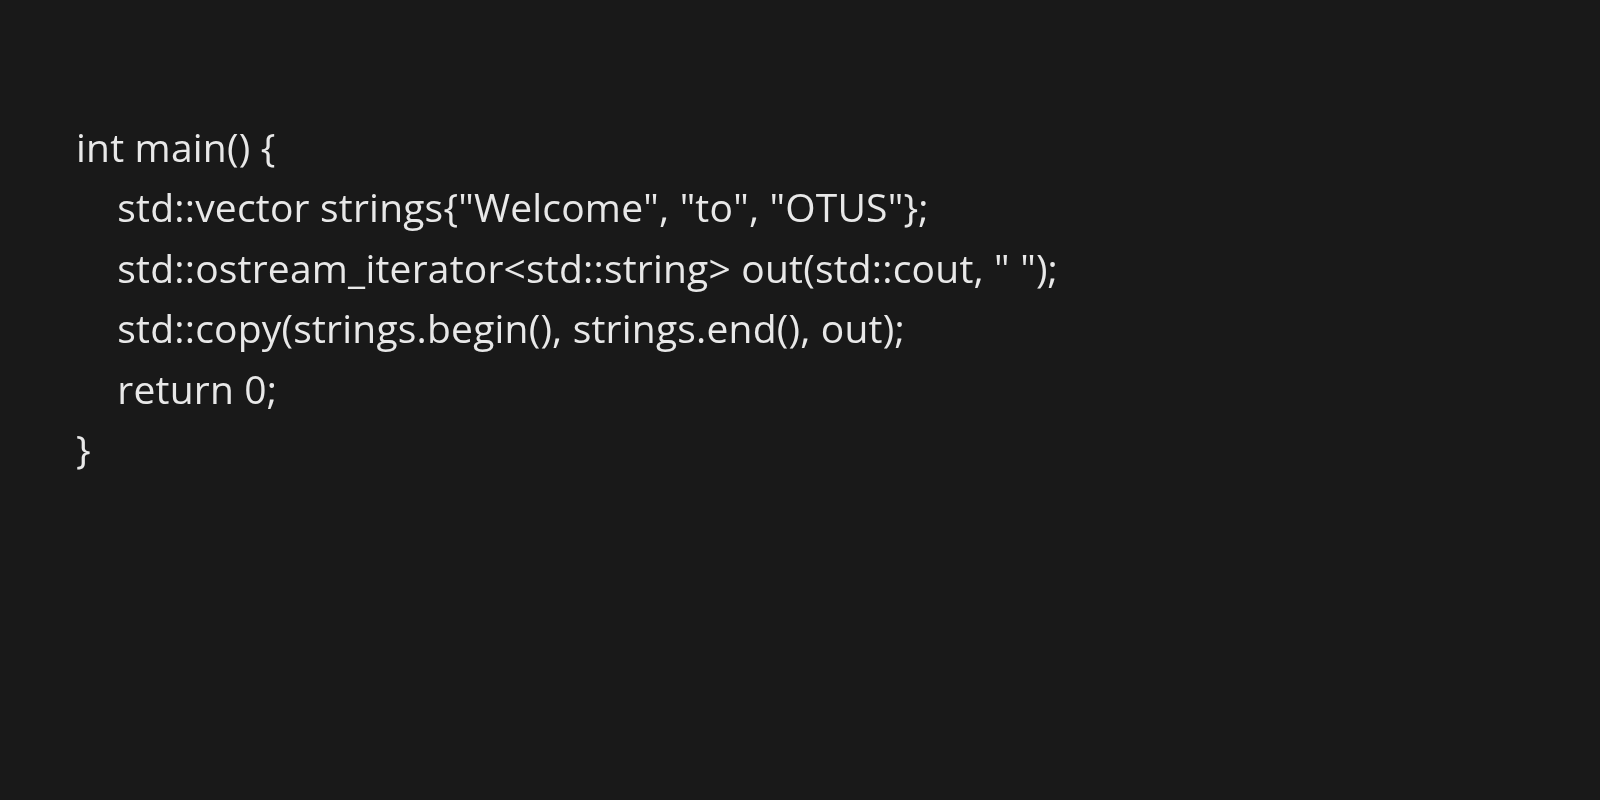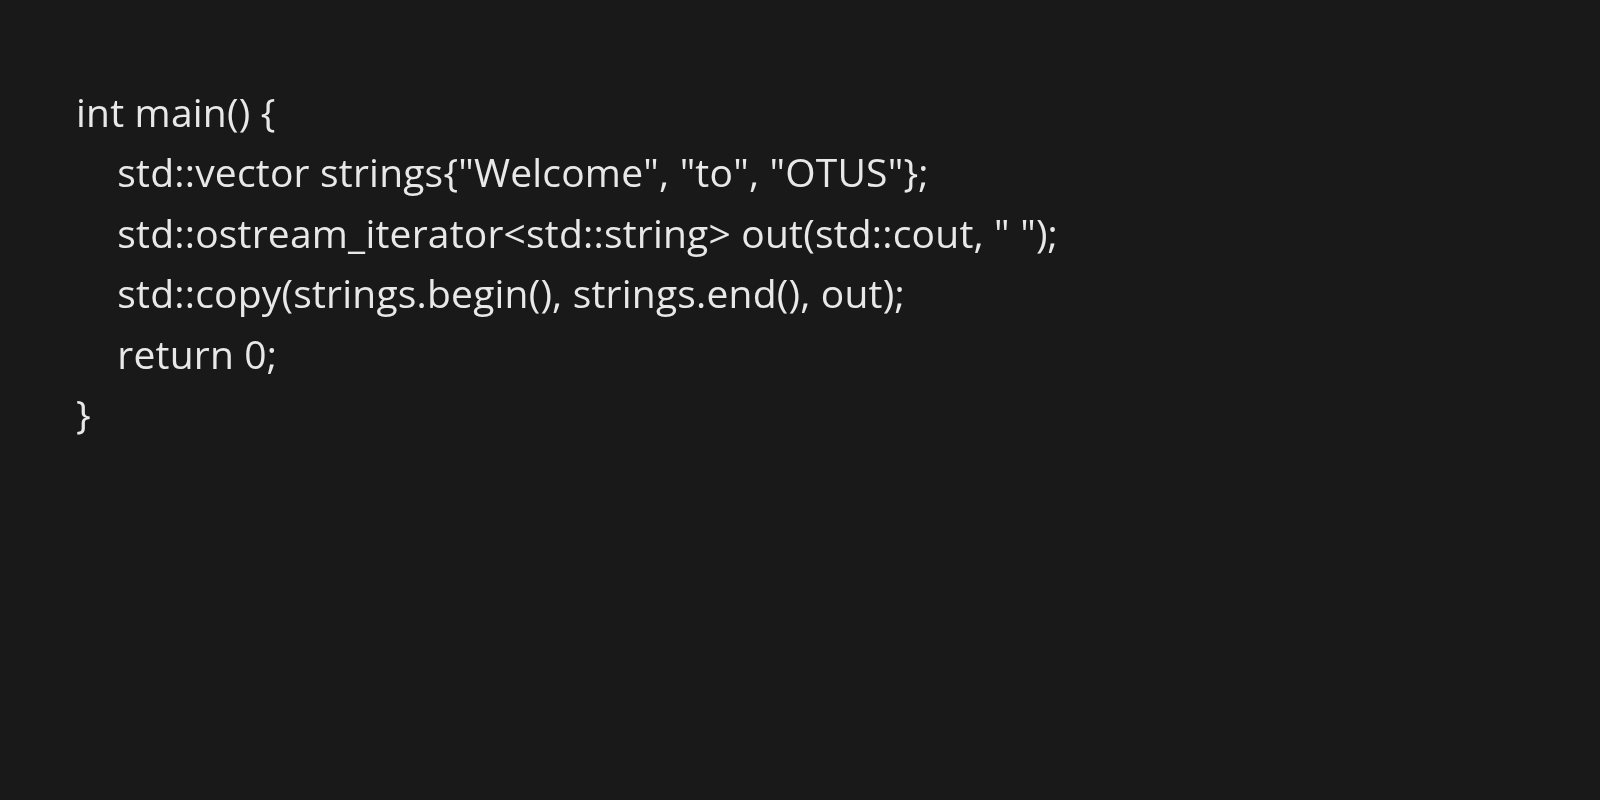--- a/index.html
+++ b/index.html
@@ -11,21 +11,21 @@
       width: 1600px;
       height: 800px;
       background-color: #191919;
       color: #e8e8e8;
       font-family: "Segoe UI", "Open Sans", -apple-system, BlinkMacSystemFont, Arial, sans-serif;
       font-size: 39px;
       line-height: 1.55;
       overflow: hidden;
     }
     .code-block {
-      padding-top: 82px;
+      padding-top: 117px;
       padding-left: 76px;
       white-space: pre;
       font-weight: 400;
       letter-spacing: 0.2px;
     }
   </style>
 </head>
 <body>
 
 <div class="code-block"><span>int main() {</span>

